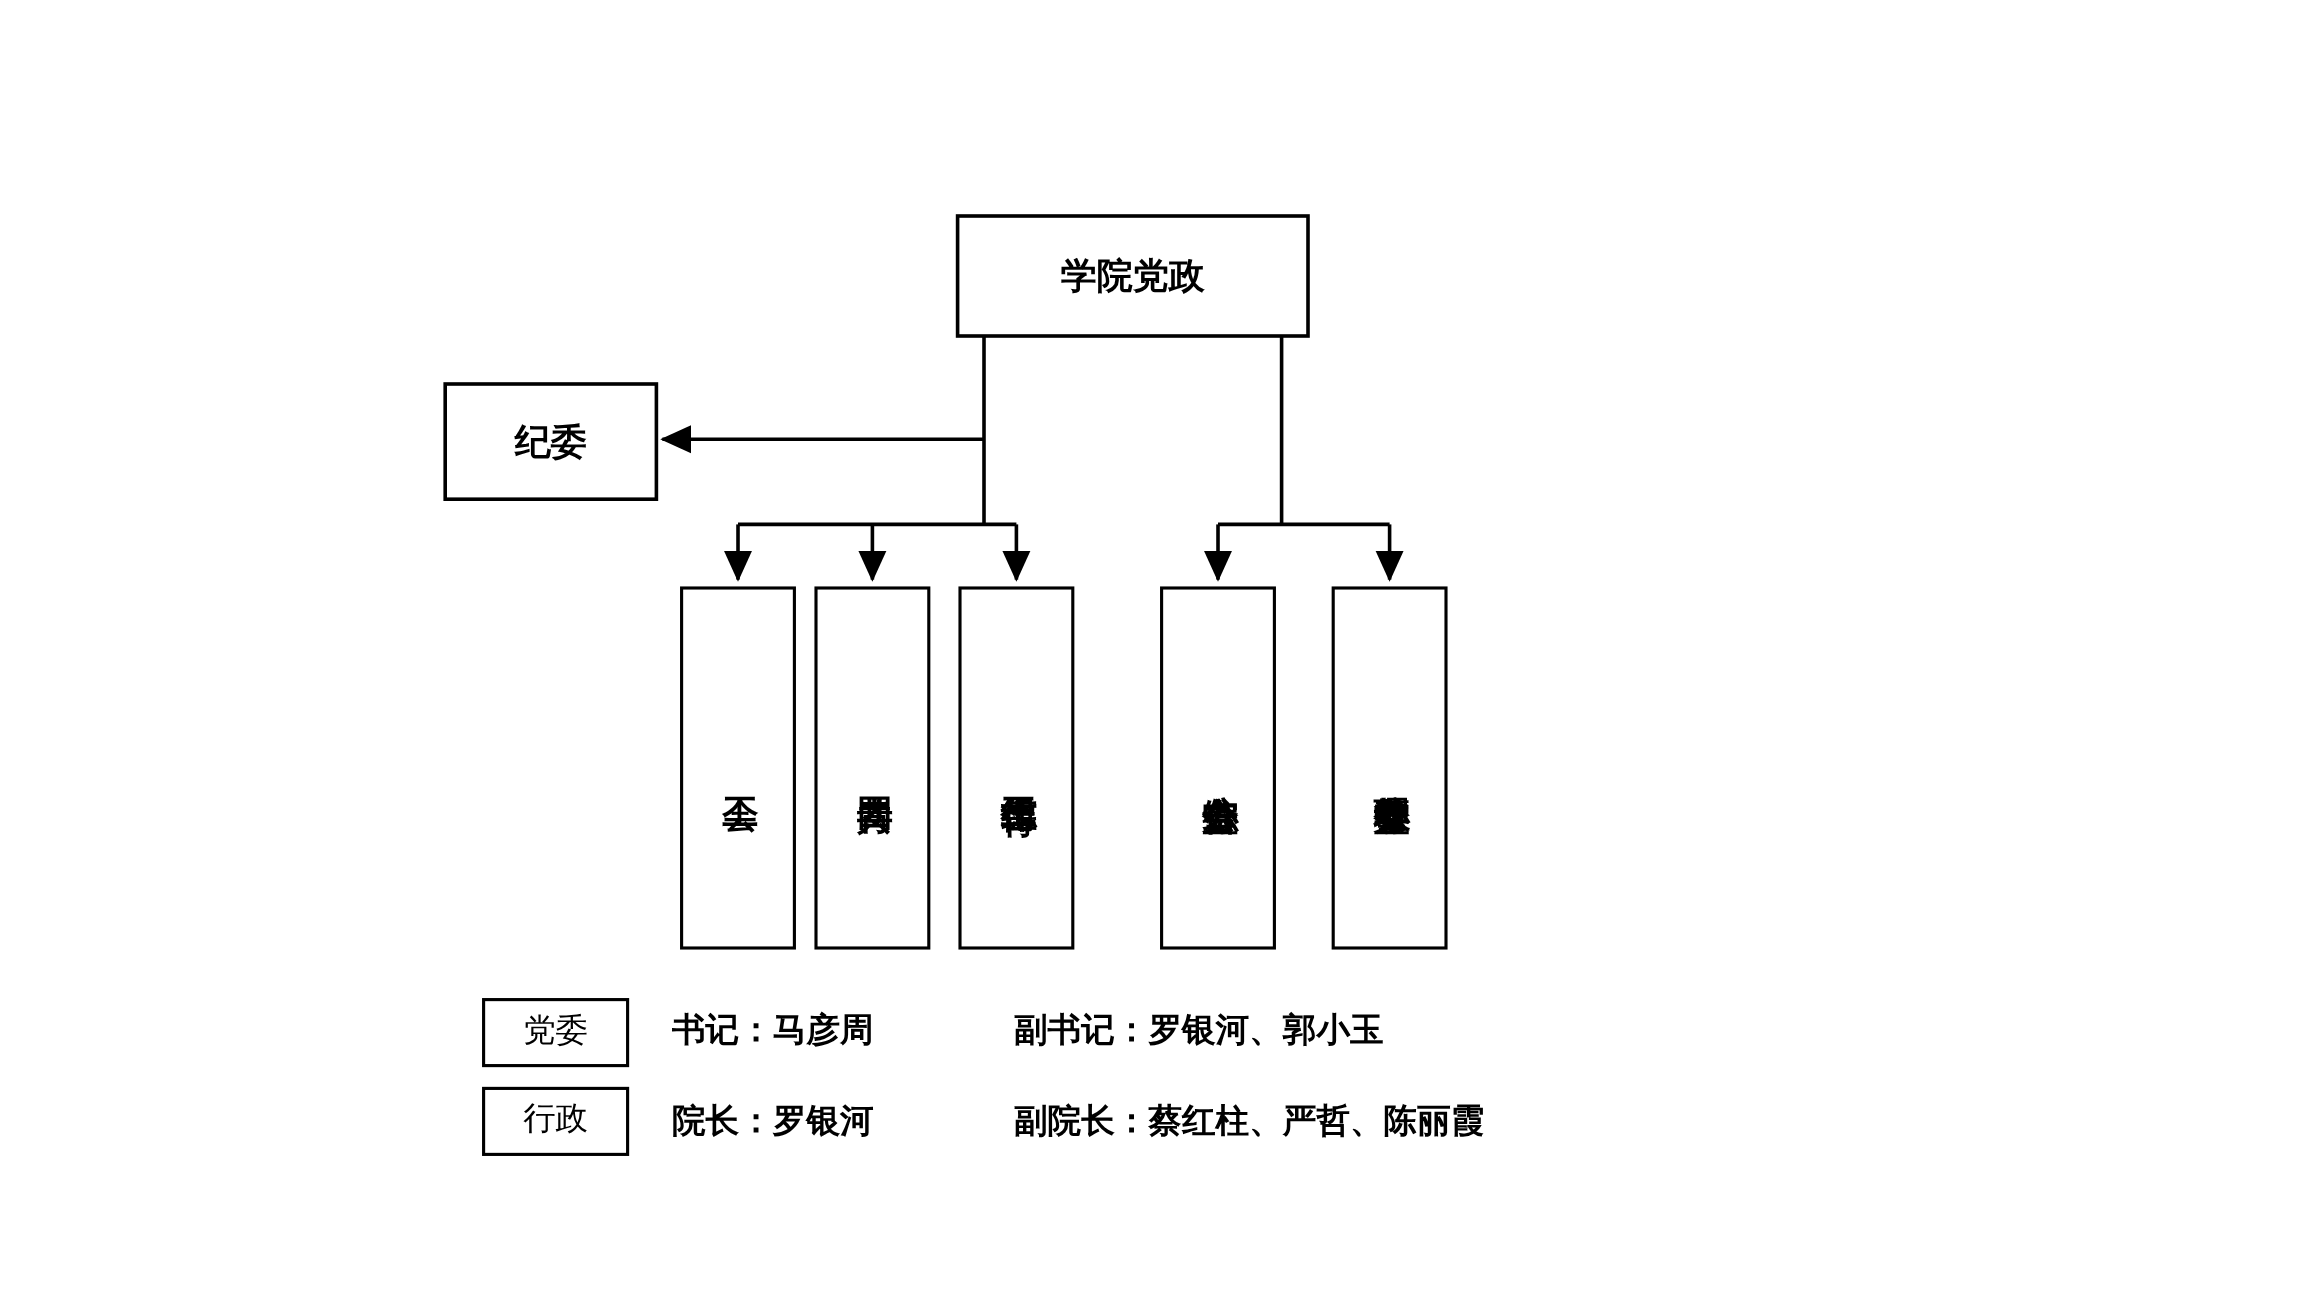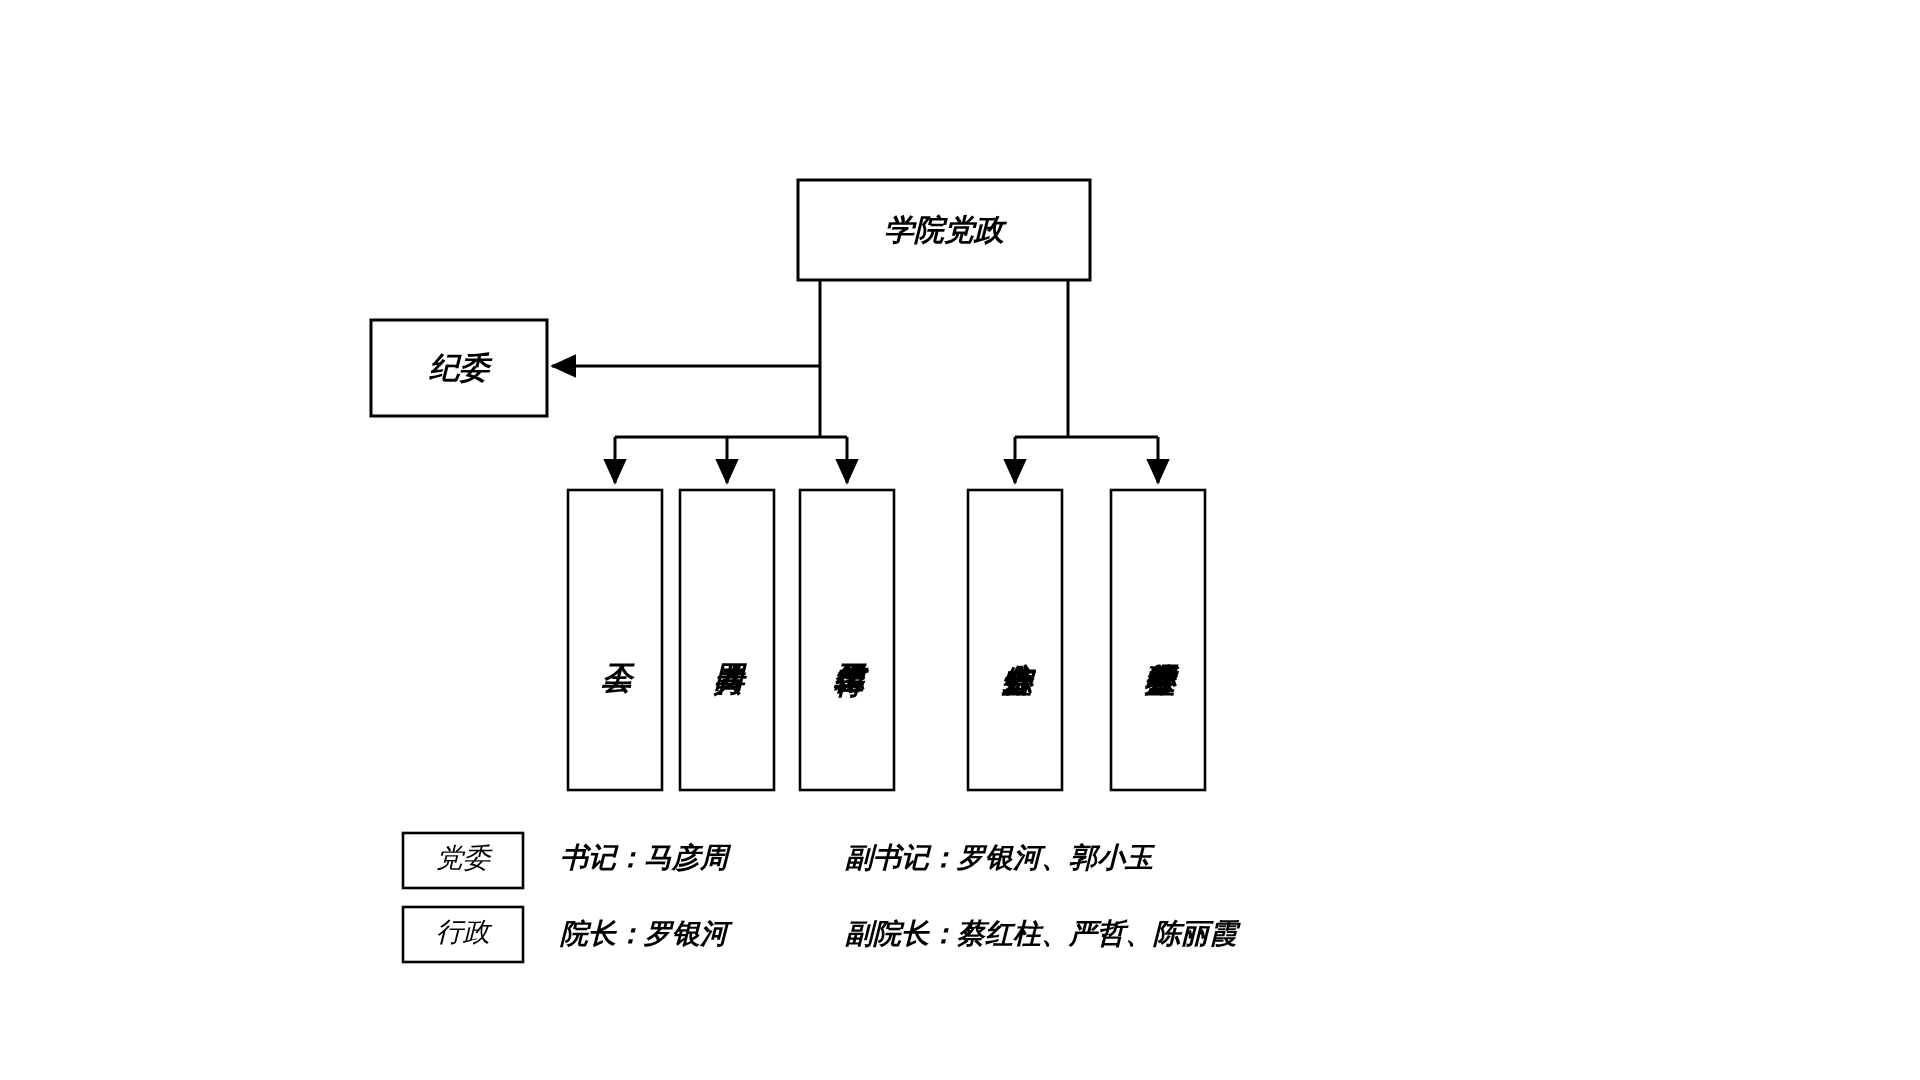--- a/index.html
+++ b/index.html
@@ -13,21 +13,20 @@
     font-family: "Liberation Serif", "DejaVu Serif", serif;
     overflow: hidden;
     position: relative;
   }
   #org-chart-root {
     position: absolute;
     left: 0;
     top: 0;
     width: 1920px;
     height: 1080px;
-    font-style: italic;
   }
   svg.diagram {
     position: absolute;
     left: 0;
     top: 0;
     width: 1920px;
     height: 1080px;
     display: block;
   }
   .node-box {

